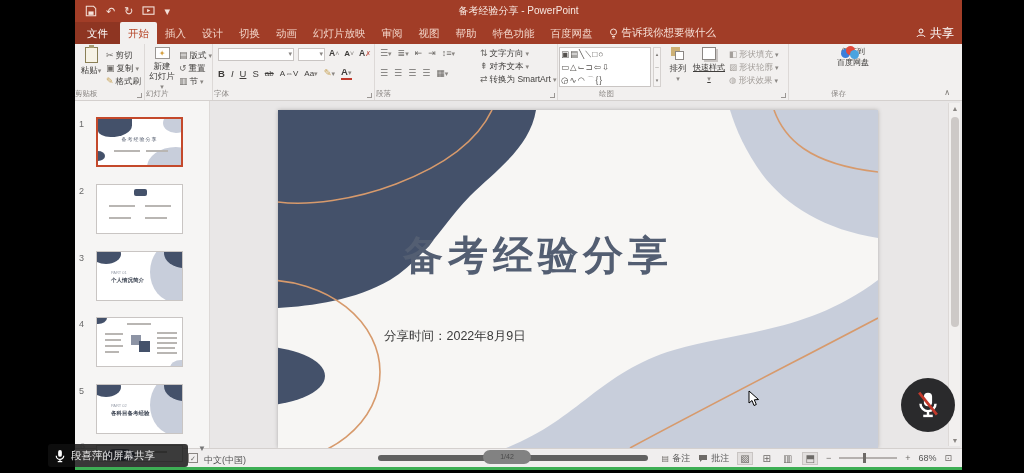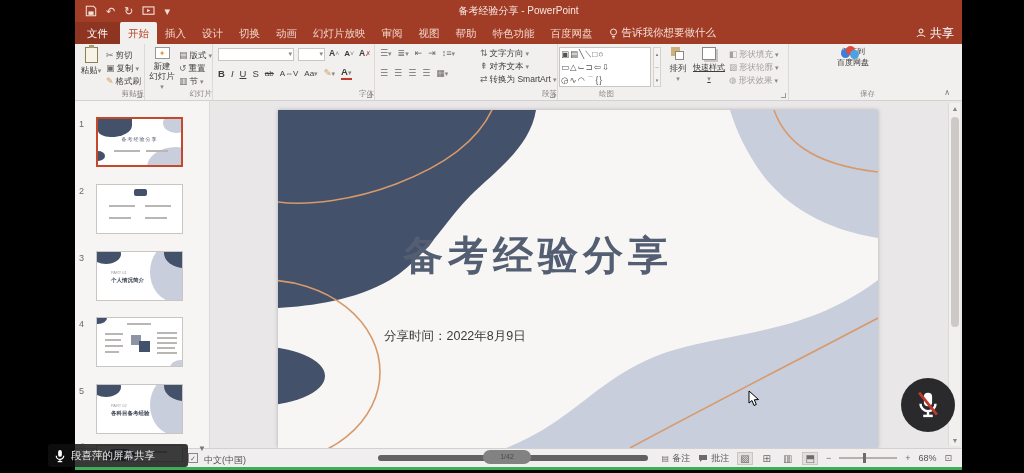--- a/index.html
+++ b/index.html
@@ -22,21 +22,21 @@
   .tabrow{position:absolute;left:0;top:22px;width:100%;height:22px;background:#A13D27;display:flex;align-items:stretch;color:#F2D4C8;font-size:10.5px;}
   .tab{padding:5px 8px 0 8px;white-space:nowrap;}
   .tab.file{background:#8E3522;color:#fff;padding:5px 12px 0 12px;}
   .tab.active{background:#F2F0EF;color:#B7472A;border-radius:2px 2px 0 0;}
   .tellme{display:flex;align-items:center;gap:4px;padding:0 8px;color:#F6DFD6;white-space:nowrap;}
   .share-btn{position:absolute;right:8px;top:0;height:22px;display:flex;align-items:center;gap:4px;color:#fff;font-size:12px;}
 
   
   .ribbon{position:absolute;left:0;top:44px;width:100%;height:57px;background:#F2F0EF;border-bottom:1px solid #D4D0CE;font-size:8.5px;color:#3F3D3B;}
   .grp{position:absolute;top:0;height:56px;border-right:1px solid #DDD9D7;}
-  .grp-label{position:absolute;bottom:1px;left:0;width:100%;text-align:right;font-size:7.5px;color:#8A8683;white-space:nowrap;}
+  .grp-label{position:absolute;bottom:1px;left:0;width:100%;text-align:left;font-size:7.5px;color:#8A8683;white-space:nowrap;}
   .launcher{position:absolute;right:2px;bottom:2px;width:5px;height:5px;border-right:1px solid #9a9693;border-bottom:1px solid #9a9693;}
   .bigbtn{position:absolute;top:2px;text-align:center;line-height:10px;color:#3F3D3B;}
   .bigbtn .bicon{display:block;margin:1px auto 2px auto;}
   .srow{position:absolute;white-space:nowrap;display:flex;align-items:center;gap:2px;line-height:11px;}
   .gi{color:#6d6a67;font-size:9px;}
   .dd{color:#8a8683;font-size:7px;}
   .combo{display:inline-block;background:#fff;border:1px solid #c9c5c3;height:13px;position:relative;}
   .combo:after{content:"▾";position:absolute;right:1px;top:1px;font-size:7px;color:#8a8683;}
   .clip-icon{width:13px;height:16px;border:1px solid #8a7f56;background:#f7f3e6;position:relative;}
   .clip-icon:before{content:"";position:absolute;left:3px;top:-3px;width:5px;height:3px;background:#a59c72;}

